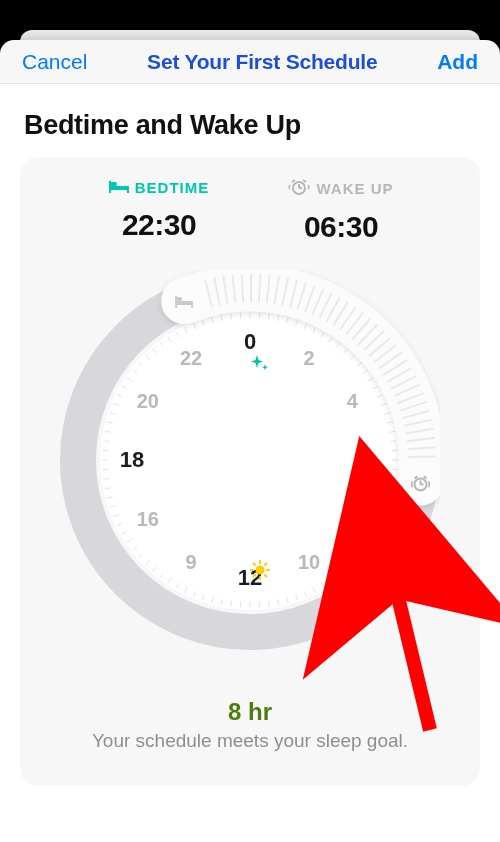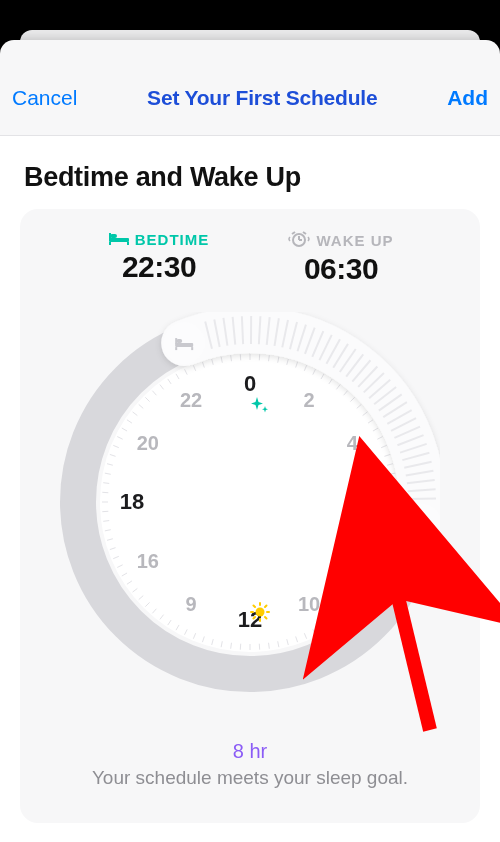--- a/index.html
+++ b/index.html
@@ -9,47 +9,47 @@
     background:#e9e9ea; border-radius:12px 12px 0 0;
     box-shadow:0 -1px 3px rgba(0,0,0,0.15);
   }
   .sheet {
     position:absolute; top:40px; left:0; right:0; bottom:0;
     background:#f7f7f8; border-radius:14px 14px 0 0;
     box-shadow:0 -2px 8px rgba(0,0,0,0.15);
     display:flex; flex-direction:column;
   }
   .nav {
-    height:76px; display:flex; align-items:center; justify-content:space-between;
-    padding:0 12px; border-bottom:1px solid #e3e3e6;margin-top:20px;
+    height:44px; display:flex; align-items:center; justify-content:space-between;
+    padding:0 22px; border-bottom:1px solid #e3e3e6;
   }
   .nav .cancel { color:#007aff; font-size:21px; font-weight:400; }
   .nav .title  { color:#1d4ed8; font-size:21px; font-weight:600; letter-spacing:-0.2px; }
   .nav .add    { color:#007aff; font-size:21px; font-weight:600; }
   .content { padding:22px 20px 0 20px; flex:1; background:#fff; }
   .h1 { font-size:27px; font-weight:700; color:#111; letter-spacing:-0.3px; margin:4px 0 16px 4px; }
   .card {
     background:#f7f7f8; border-radius:18px; padding:20px 18px 34px 18px;
   }
   .labels { display:flex; justify-content:center; gap:32px; margin-top:2px; }
   .label-col { text-align:center; min-width:150px; }
   .label-top { display:flex; align-items:center; justify-content:center; gap:6px; font-size:15px; font-weight:600; letter-spacing:1px; }
   .bedtime .label-top { color:#00c7a9; }
   .wakeup  .label-top { color:#b6b6bb; }
-  .time { font-size:30px; font-weight:700; color:#111; margin-top:2px; letter-spacing:-0.5px; }
+  .time { font-size:30px; font-weight:700; color:#111; margin-top:12px; letter-spacing:-0.5px; }
   .dial-wrap { position:relative; width:380px; height:380px; margin:26px auto 0 auto; }
   .dial-wrap svg { position:absolute; inset:0; }
   .hours { position:absolute; inset:0; }
   .hour-label { position:absolute; font-size:20px; font-weight:600; transform:translate(-50%,-50%); }
   .hour-major { color:#1c1c1e; font-size:22px; }
   .hour-minor { color:#b8b8bd; }
   .sparkle { position:absolute; left:50%; top:85px; transform:translateX(-50%); color:#00c7a9; font-size:20px; }
   .sun { position:absolute; left:50%; top:290px; transform:translateX(-50%); color:#ffcc00; font-size:20px; }
   .summary { text-align:center; margin-top:48px; }
-  .summary .dur { font-size:20px; font-weight:400; color:#8b5cf6; }
+  .summary .dur { font-size:24px; font-weight:700; color:#4d7c0f; }
   .summary .msg { font-size:19px; color:#8e8e93; margin-top:4px; }
   .arrow { position:absolute; pointer-events:none; }
 </style>
 </head>
 <body>
 
 <div class="sheet-back"></div>
 <div class="sheet">
 
   <div class="nav">

